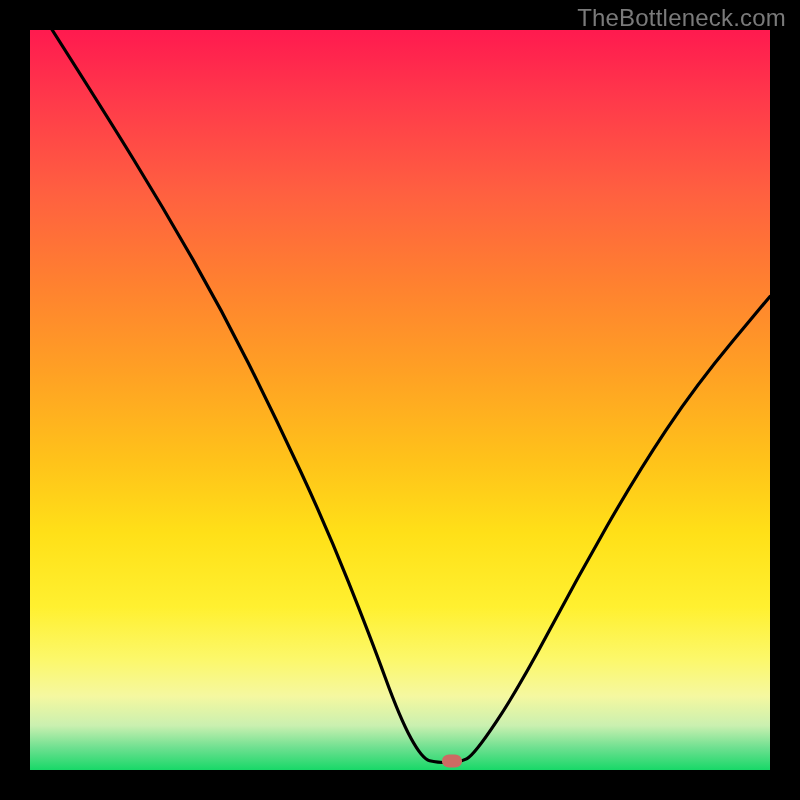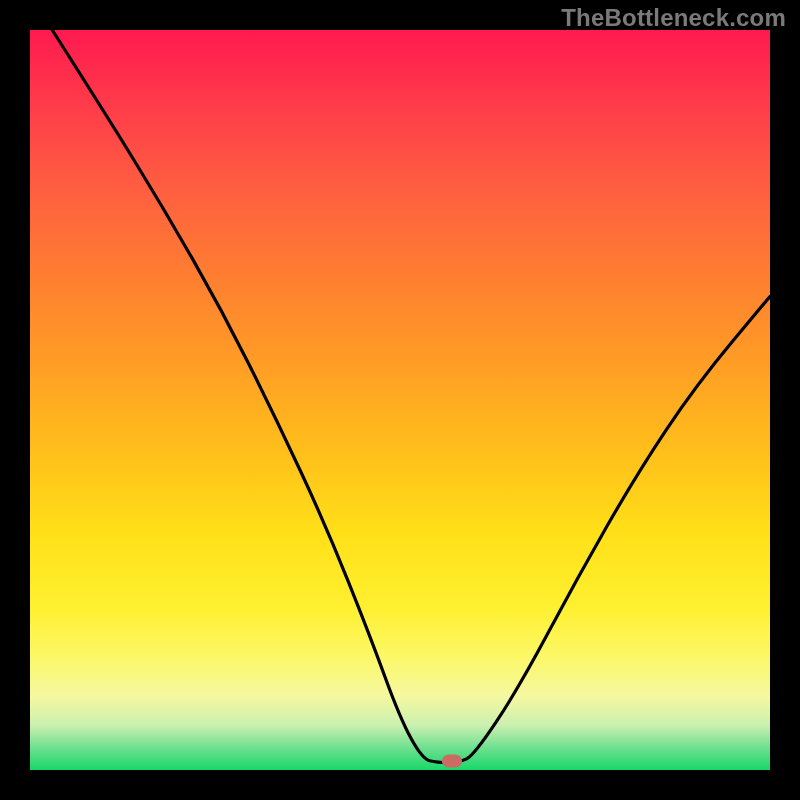--- a/index.html
+++ b/index.html
@@ -9,21 +9,21 @@
     width: 800px;
     height: 800px;
     background: #000;
   }
   .watermark {
     position: absolute;
     top: 4px;
     right: 14px;
     font-family: Arial, Helvetica, sans-serif;
     font-size: 24px;
-    font-weight: 700;
+    font-weight: 400;
     color: #7a7a7a;
     letter-spacing: 0.2px;
     z-index: 10;
   }
   .plot-area {
     position: absolute;
     left: 30px;
     top: 30px;
     width: 740px;
     height: 740px;

